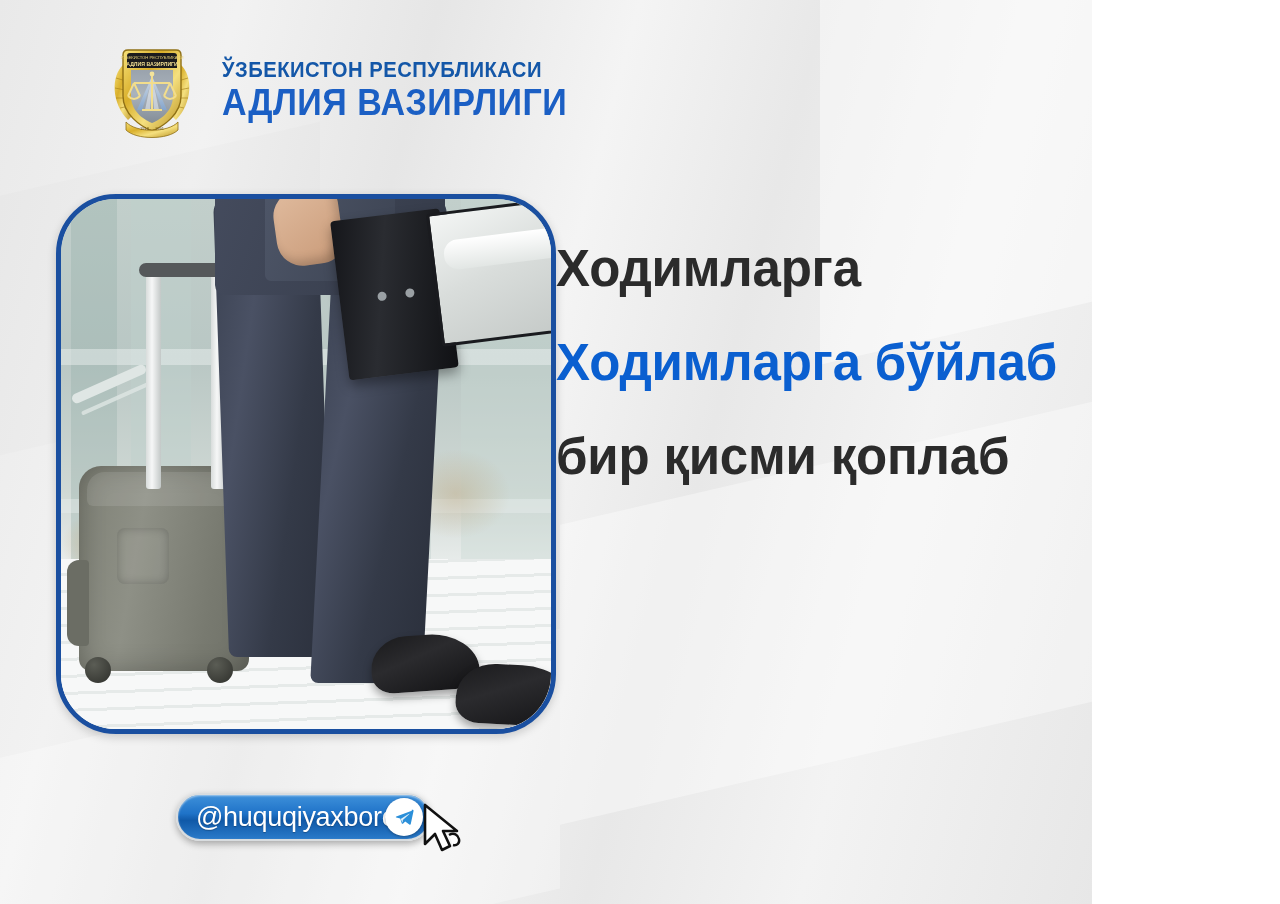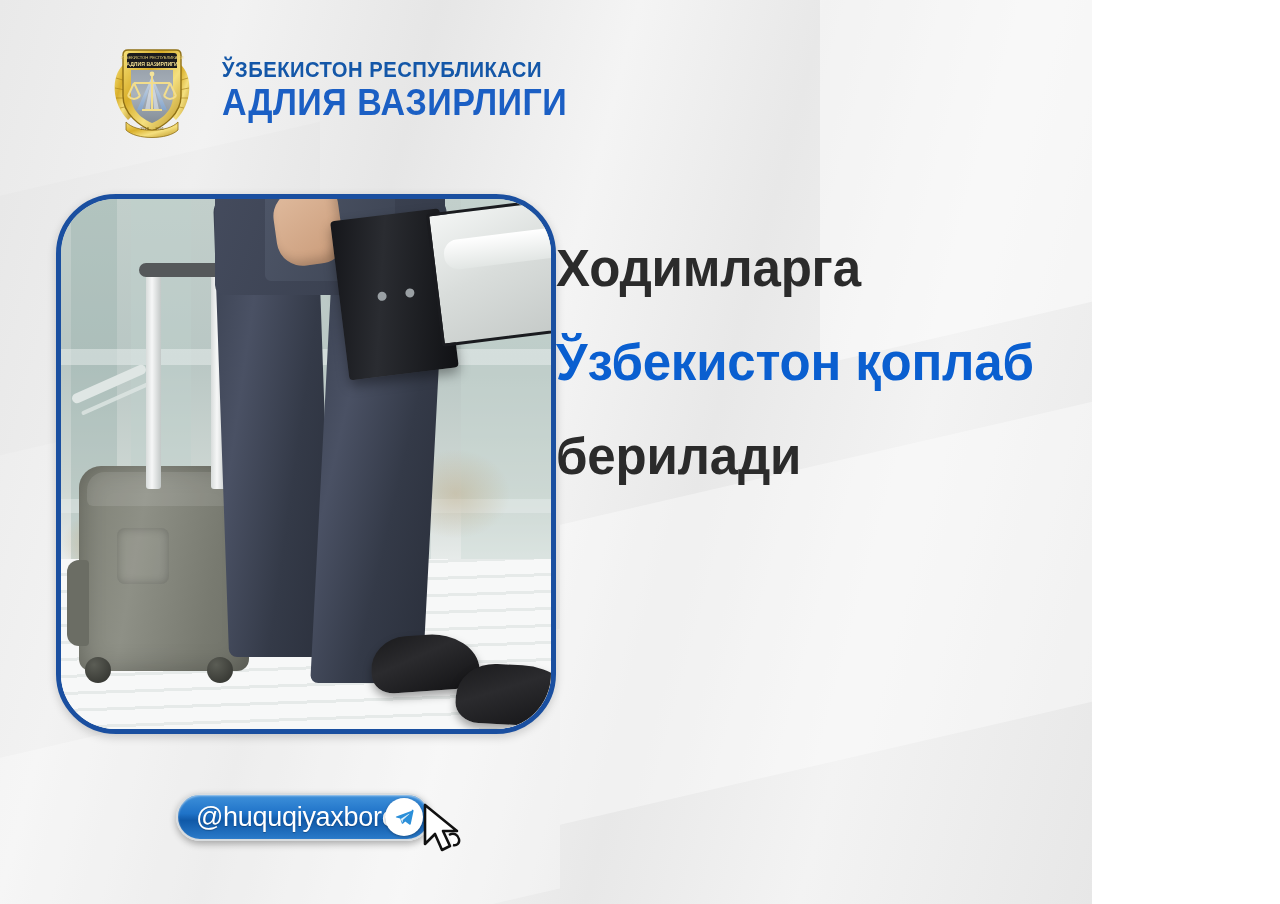--- a/index.html
+++ b/index.html
@@ -437,22 +437,22 @@
           <div class="bc-stud bc-s1"></div>
           <div class="bc-stud bc-s2"></div>
         </div>
         <div class="bc-light"></div>
       </div>
     </div>
   </div>
 
   <div class="headline">
     <div class="hl-line hl-dark">Ходимларга</div>
-    <div class="hl-line hl-blue">Ўзбекистон қоплаб</div>
-    <div class="hl-line hl-dark">берилади</div>
+    <div class="hl-line hl-blue">Ходимларга бўйлаб</div>
+    <div class="hl-line hl-dark">бир қисми қоплаб</div>
   </div>
 
   <div class="tg-badge">
     <span class="tg-handle">@huquqiyaxborot</span>
     <span class="tg-icon">
       <svg viewBox="0 0 24 24" width="26" height="26">
         <circle cx="12" cy="12" r="11.5" fill="#ffffff"></circle>
         <path d="M19.2 6.3 L4.9 11.6 c-.6.25-.6.6 0 .78 l3.6 1.1 1.4 4.2 c.17.45.32.6.7.6 .3 0 .45-.14.63-.32 l1.9-1.85 3.8 2.8 c.7.4 1.2.2 1.37-.65 l2.5-11.7 c.24-1.05-.42-1.53-1.6-1.25 Z" fill="#2b8fd9"></path>
         <path d="M8.9 13.9 L16.6 9.0 c.38-.22.73-.1.44.15 l-6.1 5.55 -.22 2.6 Z" fill="#ffffff" opacity=".85"></path>
       </svg>

